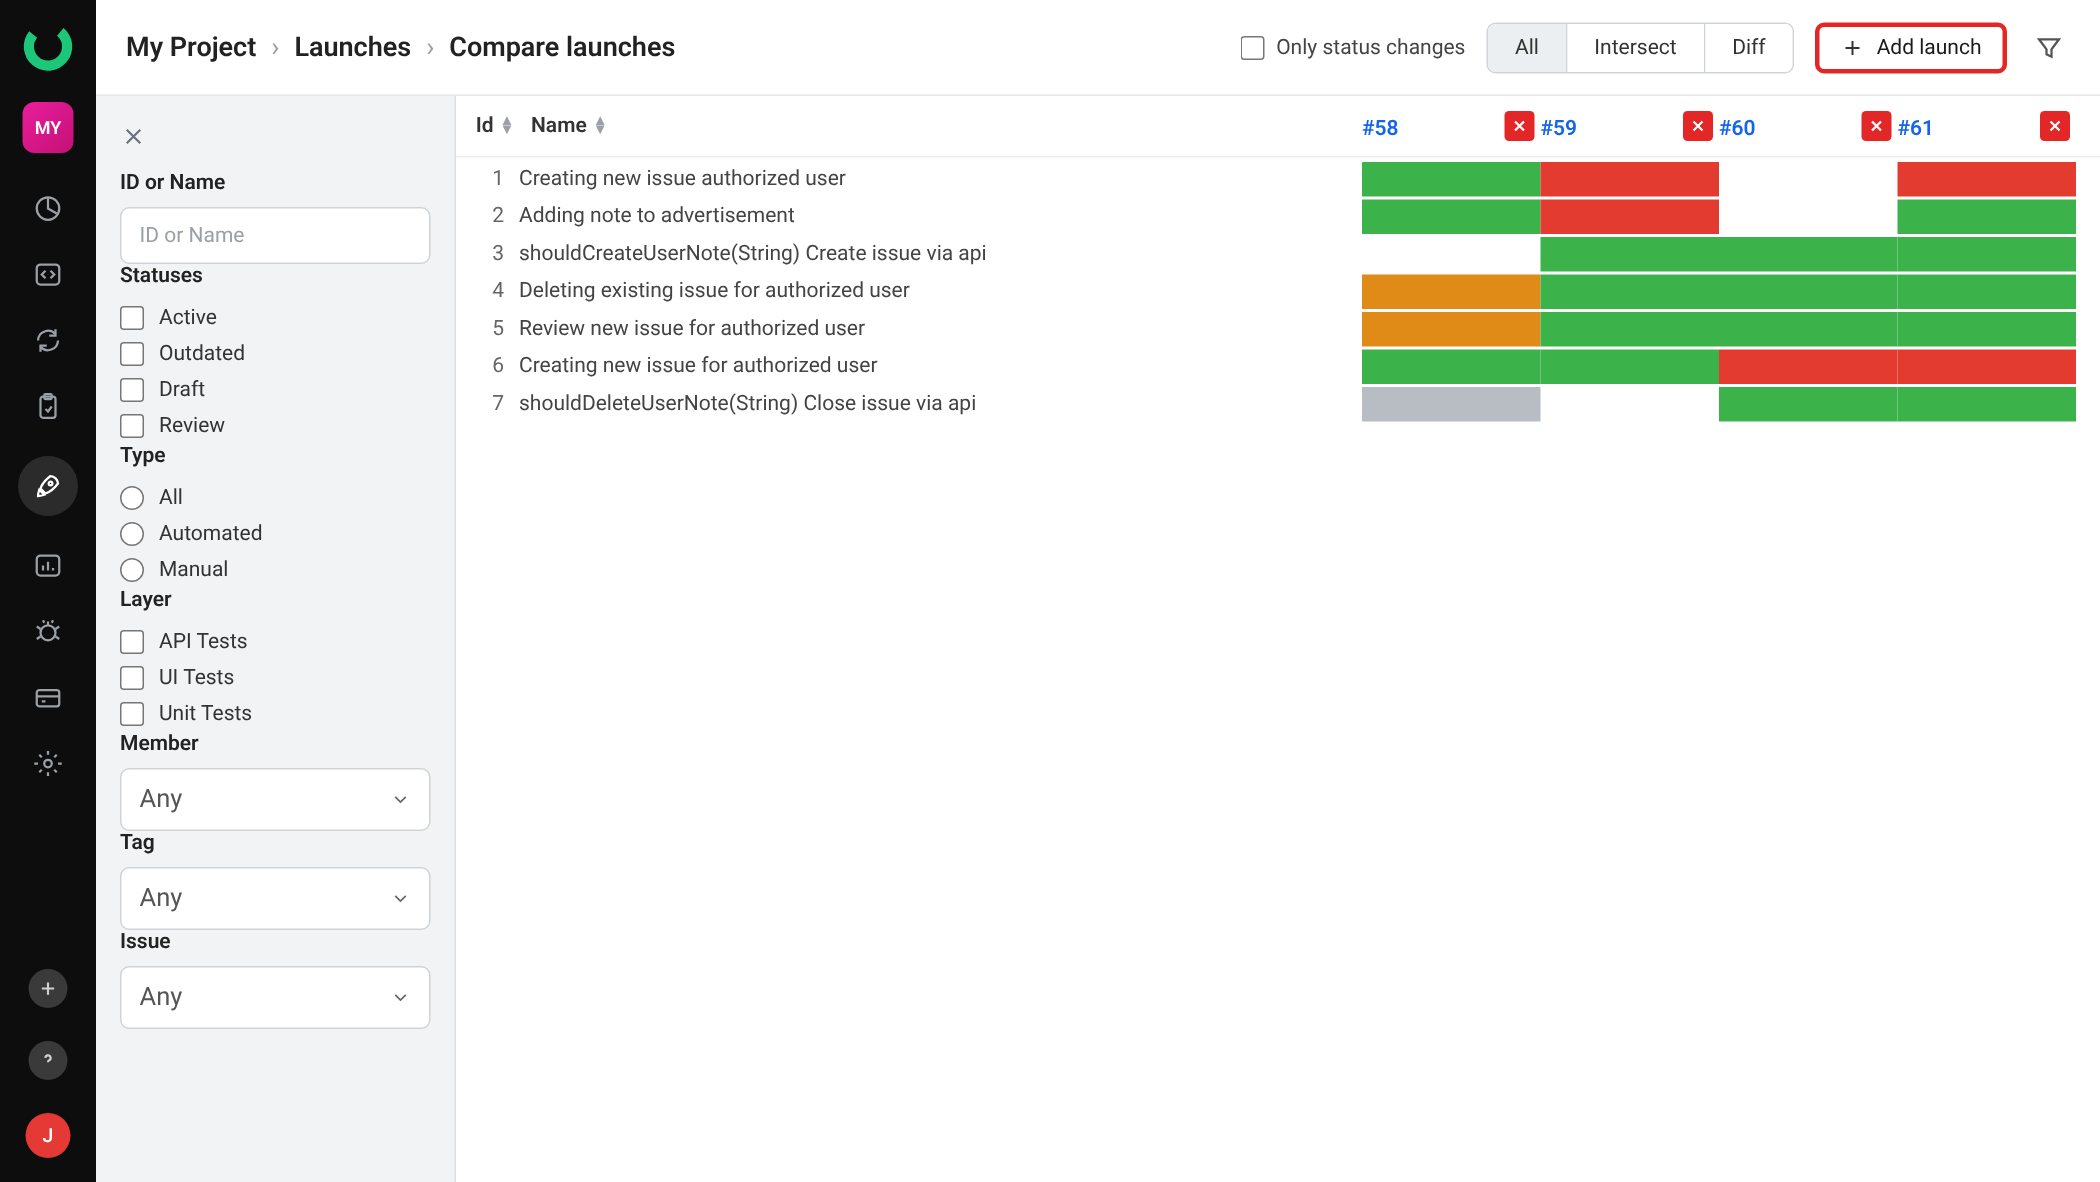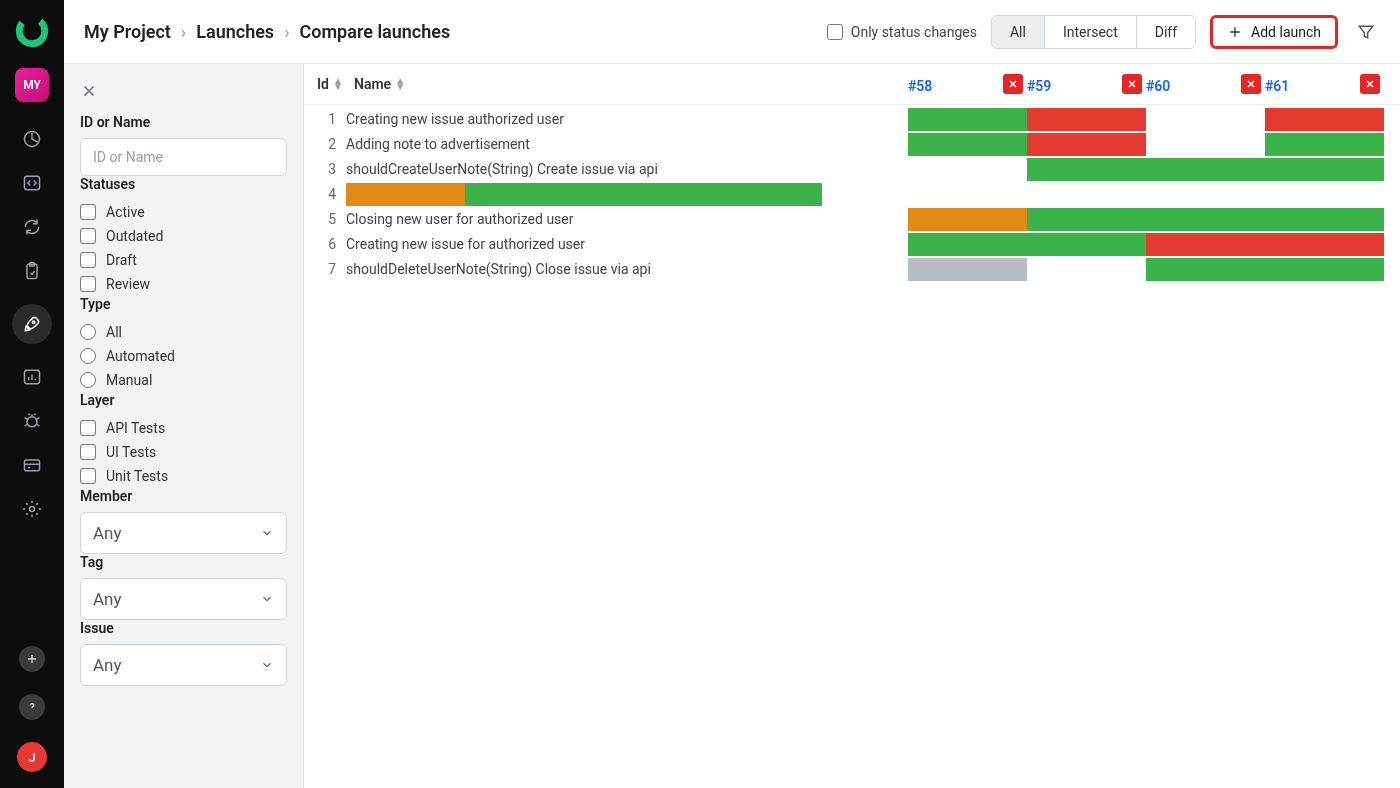--- a/index.html
+++ b/index.html
@@ -370,36 +370,37 @@
             </div>
             <div class="col-launch">
               <div class="cell passed"></div>
             </div>
             <div class="col-launch">
               <div class="cell passed"></div>
             </div>
           </div>
           <div class="trow">
             <div class="col-id">4</div>
+            <div class="col-name">Deleting existing issue for authorized user</div>
             <div class="col-launch">
               <div class="cell broken"></div>
             </div>
             <div class="col-launch">
               <div class="cell passed"></div>
             </div>
             <div class="col-launch">
               <div class="cell passed"></div>
             </div>
             <div class="col-launch">
               <div class="cell passed"></div>
             </div>
           </div>
           <div class="trow">
             <div class="col-id">5</div>
-            <div class="col-name">Closing new user for authorized user</div>
+            <div class="col-name">Review new issue for authorized user</div>
             <div class="col-launch">
               <div class="cell broken"></div>
             </div>
             <div class="col-launch">
               <div class="cell passed"></div>
             </div>
             <div class="col-launch">
               <div class="cell passed"></div>
             </div>
             <div class="col-launch">

